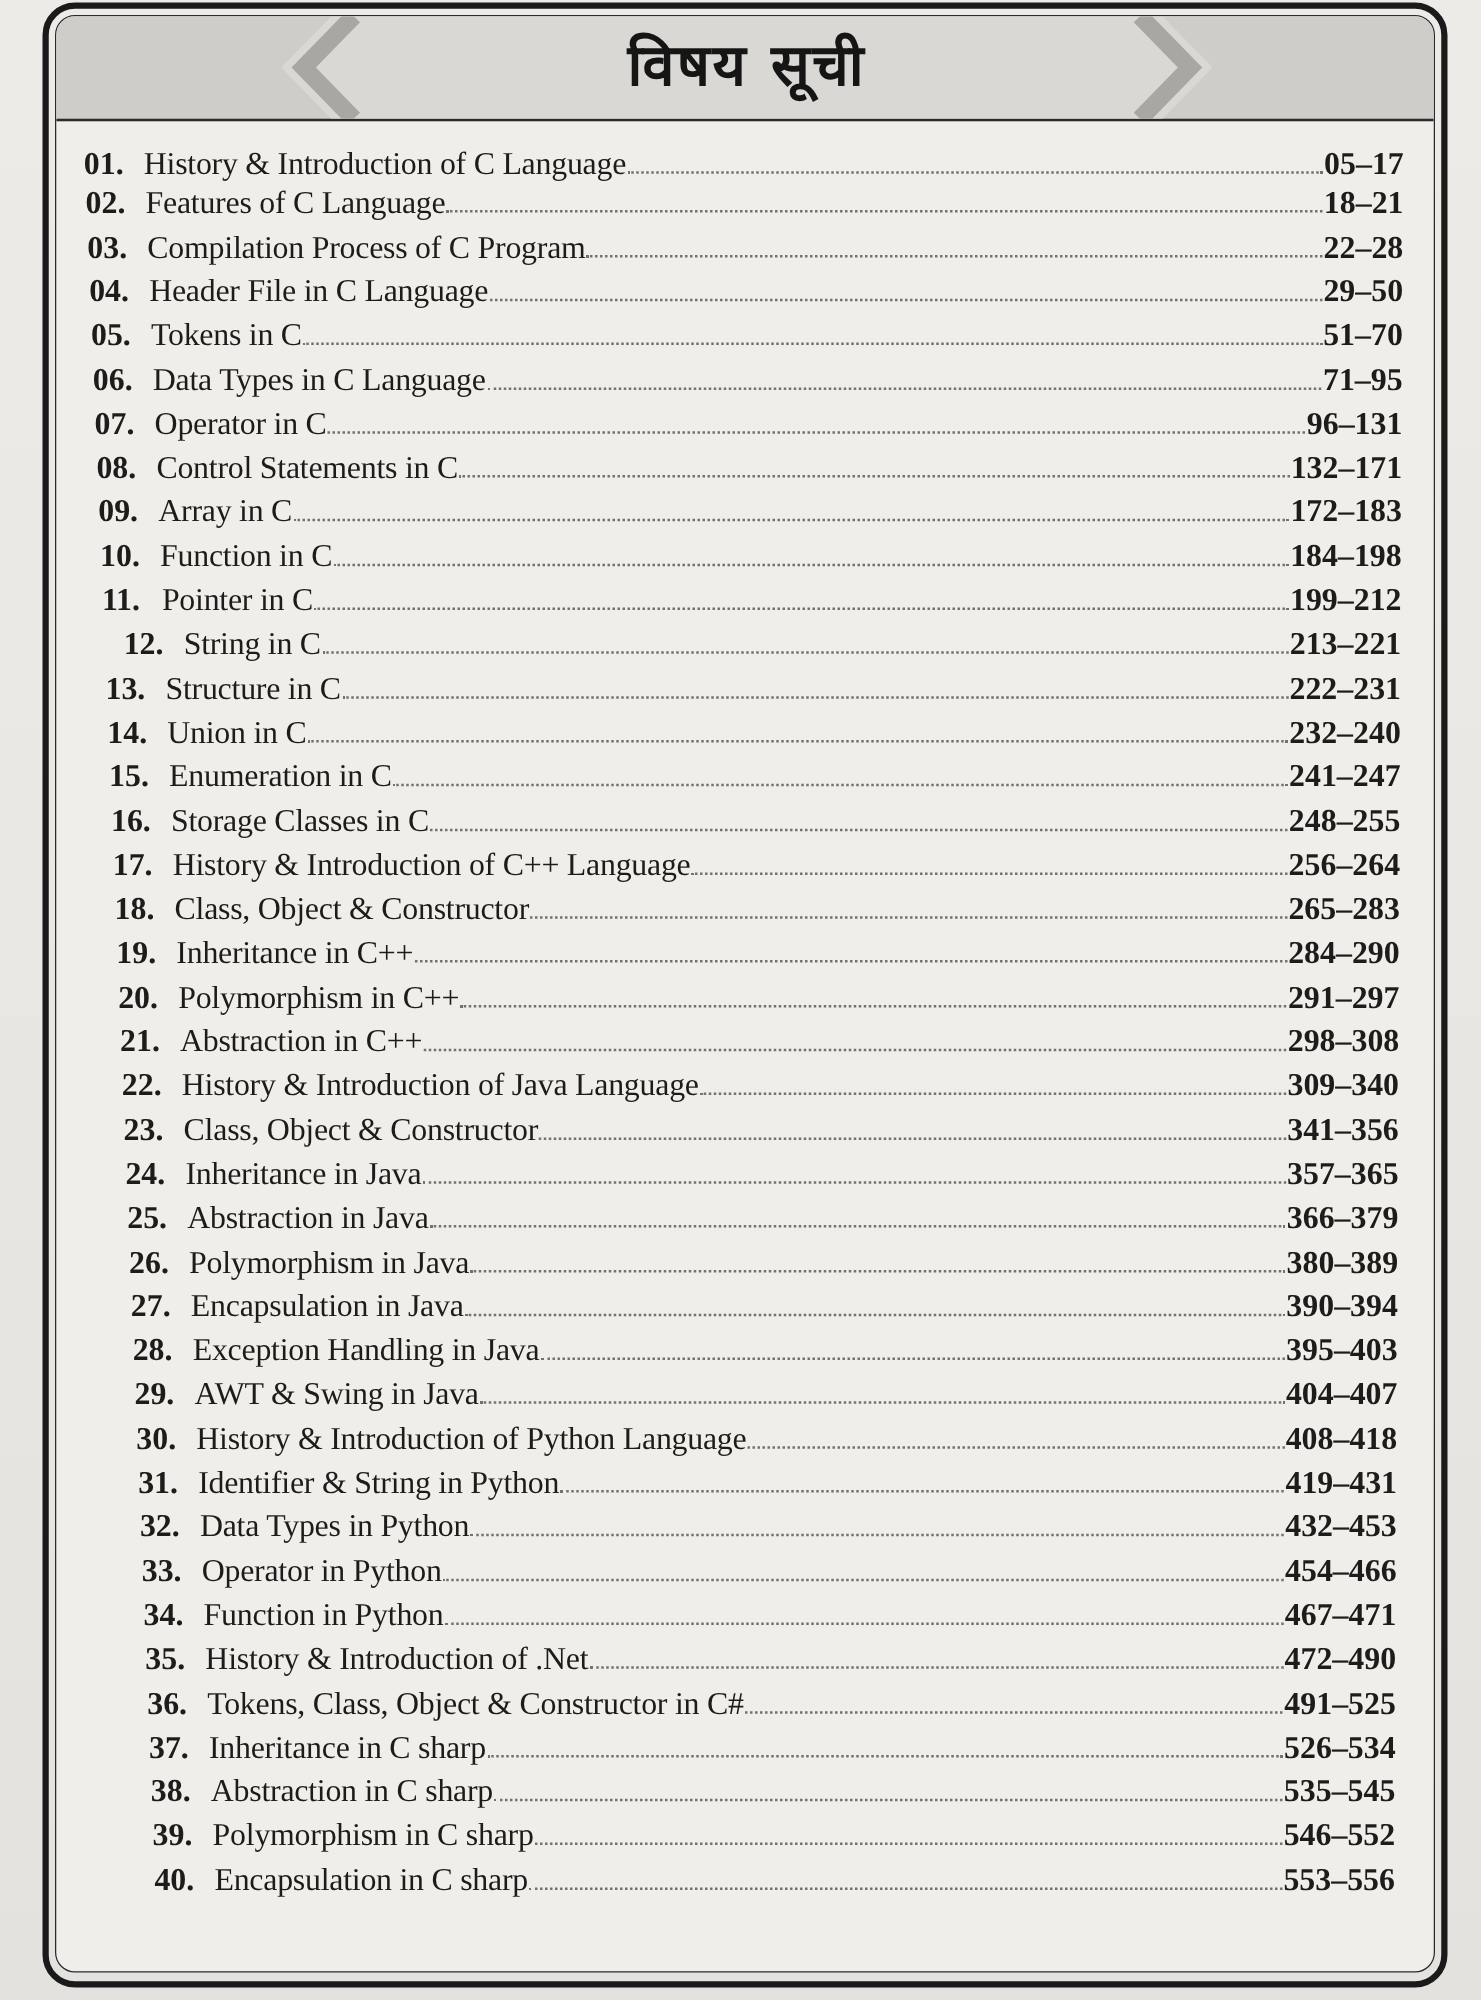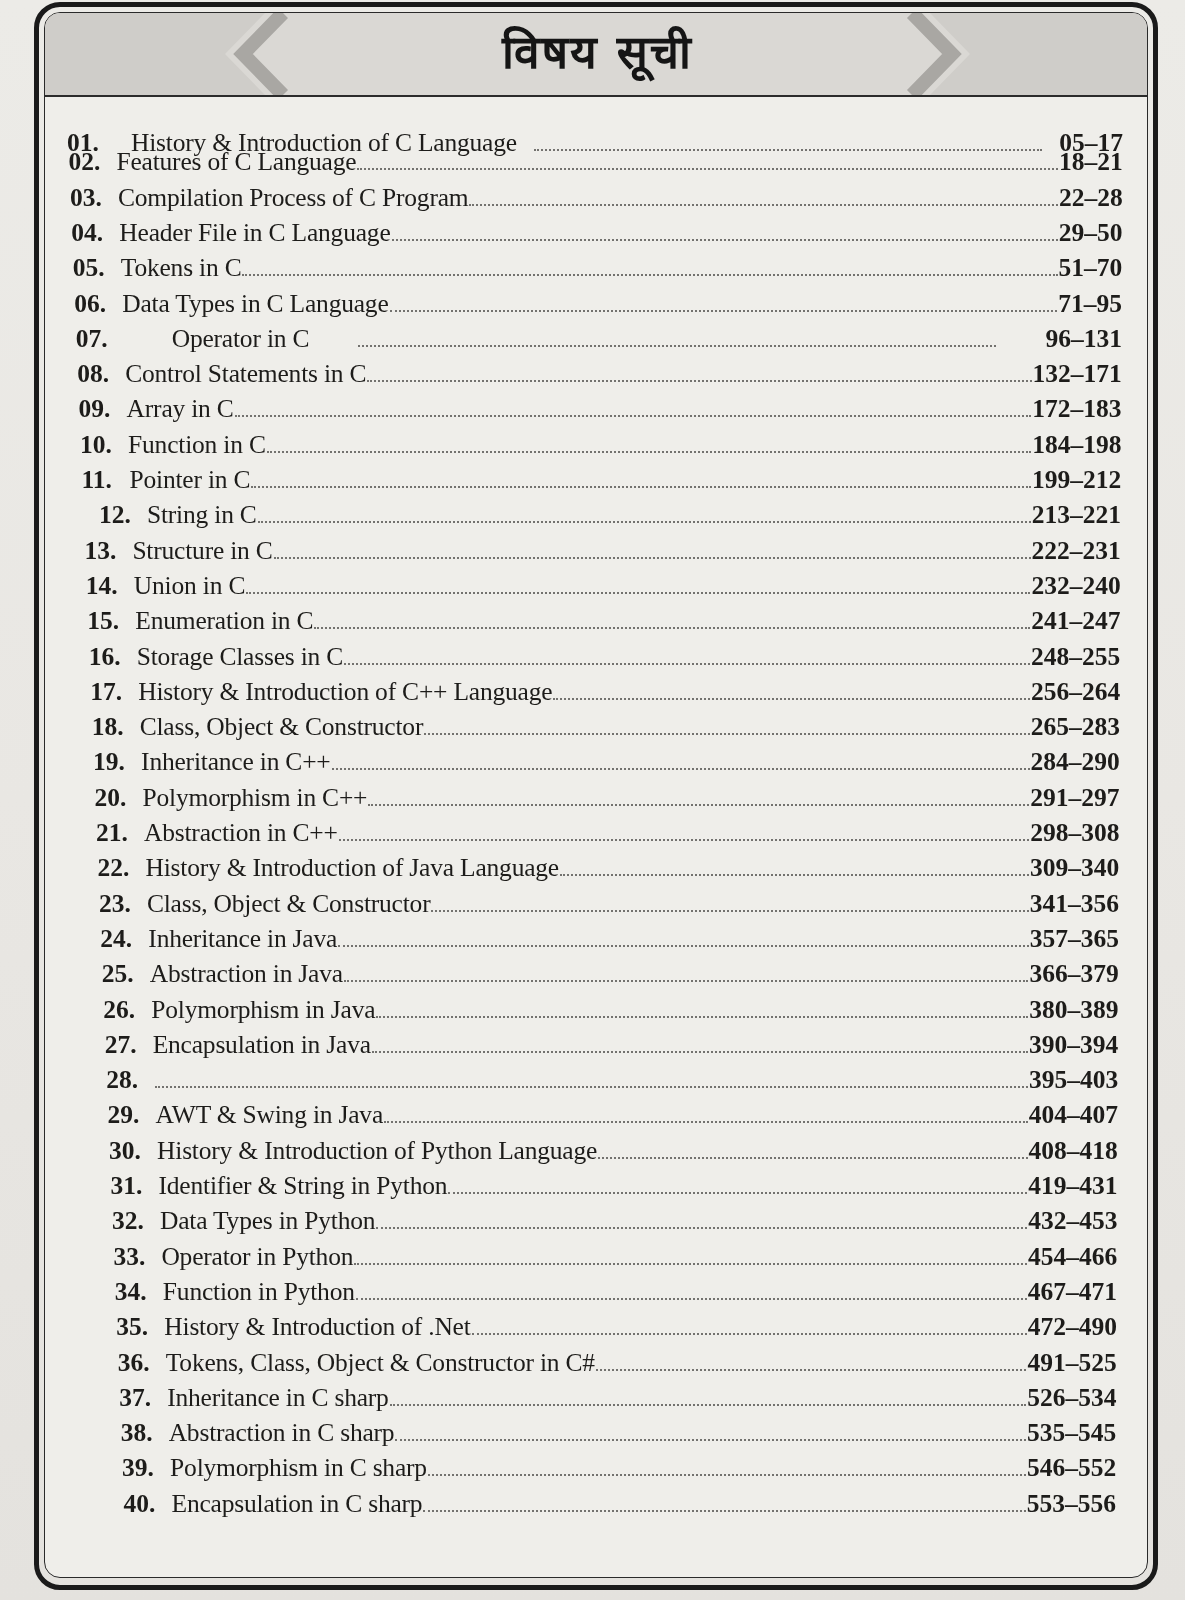--- a/index.html
+++ b/index.html
@@ -130,21 +130,21 @@
         <svg width="745" height="82" viewBox="0 0 745 82">
           <polygon points="40,0 705,0 745,41 705,82 40,82 0,41" fill="#dad8d4" stroke="none"></polygon>
           <polyline points="58,0 18,41 58,82" fill="none" stroke="#a9a7a3" stroke-width="14" stroke-linejoin="miter"></polyline>
           <polyline points="687,0 727,41 687,82" fill="none" stroke="#a9a7a3" stroke-width="14" stroke-linejoin="miter"></polyline>
         </svg>
         <div class="title">विषय सूची</div>
       </div>
     </div>
 
     <div class="toc" id="toc">
-        <div class="row" style="left: 22px; right: 24px; top: 16px; gap: 16px;">
+        <div class="row" style="left: 22px; right: 24px; top: 4px;">
           <span class="num">01.</span>
           <span class="label">History &amp; Introduction of C Language</span>
           <span class="leader"></span>
           <span class="pages">05–17</span>
         </div>
         <div class="row" style="left: 23.45px; right: 24.18px; top: 35.3px;">
           <span class="num">02.</span>
           <span class="label">Features of C Language</span>
           <span class="leader"></span>
           <span class="pages">18–21</span>
@@ -166,21 +166,21 @@
           <span class="label">Tokens in C</span>
           <span class="leader"></span>
           <span class="pages">51–70</span>
         </div>
         <div class="row" style="left: 29.25px; right: 24.9px; top: 176.5px;">
           <span class="num">06.</span>
           <span class="label">Data Types in C Language</span>
           <span class="leader"></span>
           <span class="pages">71–95</span>
         </div>
-        <div class="row" style="left: 30.7px; right: 25.08px; top: 211.8px; gap: 48px;">
+        <div class="row" style="left: 30.7px; right: 25.08px; top: 211.8px;">
           <span class="num">07.</span>
           <span class="label">Operator in C</span>
           <span class="leader"></span>
           <span class="pages">96–131</span>
         </div>
         <div class="row" style="left: 32.15px; right: 25.26px; top: 247.1px;">
           <span class="num">08.</span>
           <span class="label">Control Statements in C</span>
           <span class="leader"></span>
           <span class="pages">132–171</span>
@@ -294,20 +294,21 @@
           <span class="pages">380–389</span>
         </div>
         <div class="row" style="left: 59.7px; right: 28.68px; top: 917.8px;">
           <span class="num">27.</span>
           <span class="label">Encapsulation in Java</span>
           <span class="leader"></span>
           <span class="pages">390–394</span>
         </div>
         <div class="row" style="left: 61.15px; right: 28.86px; top: 953.1px;">
           <span class="num">28.</span>
+          <span class="label">Exception Handling in Java</span>
           <span class="leader"></span>
           <span class="pages">395–403</span>
         </div>
         <div class="row" style="left: 62.6px; right: 29.04px; top: 988.4px;">
           <span class="num">29.</span>
           <span class="label">AWT &amp; Swing in Java</span>
           <span class="leader"></span>
           <span class="pages">404–407</span>
         </div>
         <div class="row" style="left: 64.05px; right: 29.22px; top: 1023.7px;">

